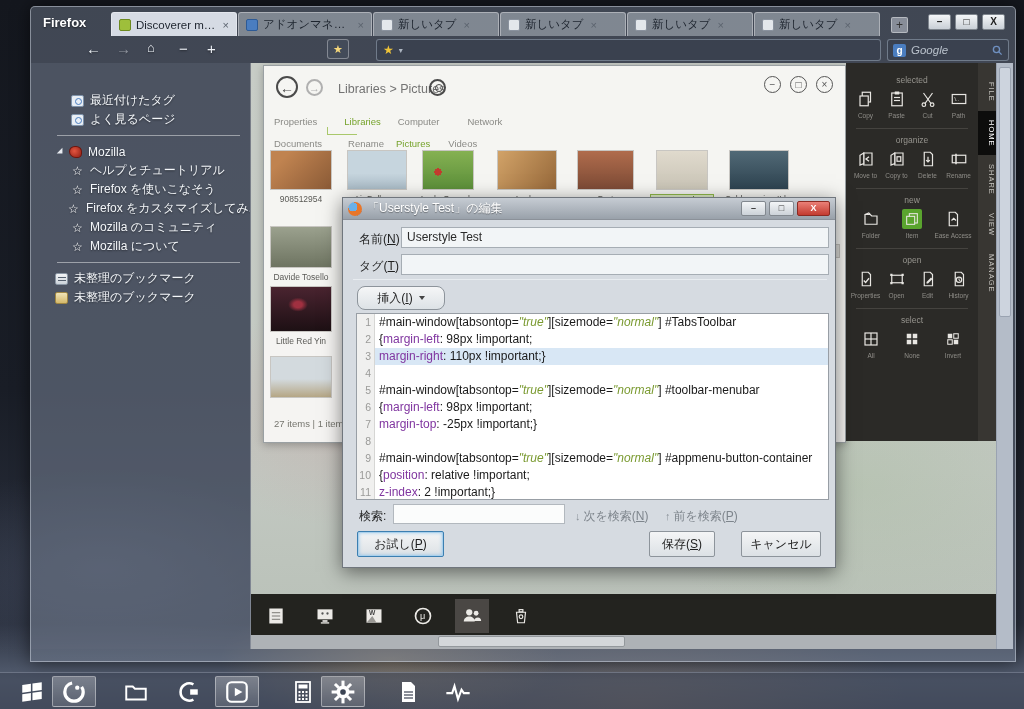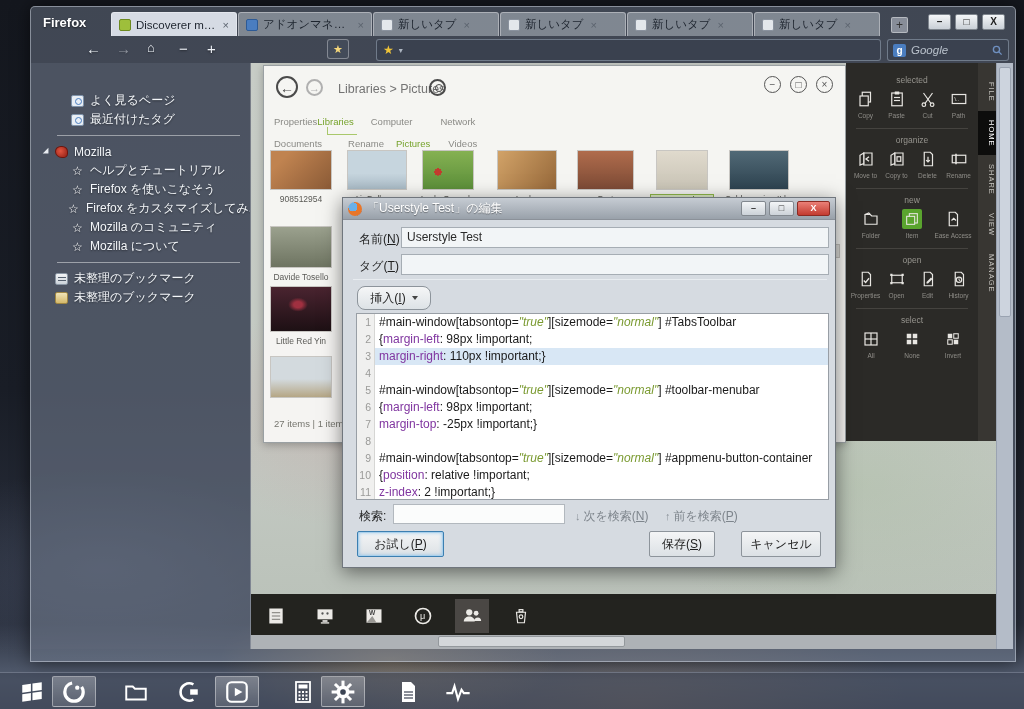--- a/index.html
+++ b/index.html
@@ -134,21 +134,21 @@
   .dtico{width:14px;height:14px;border-radius:50%;background:radial-gradient(circle at 35% 35%,#6ab0e8 0 35%,#e8762a 36% 75%,#c4521a 76%);flex:0 0 14px;}
   .dtext{flex:1;color:#fff;font-size:12px;text-shadow:0 1px 1px rgba(0,0,0,.4);white-space:nowrap;overflow:hidden;}
   .dctl{display:flex;gap:3px;}
   .dbtn{width:25px;height:15px;background:linear-gradient(#f3f5f7,#ccd2d8);border:1px solid #82888f;border-radius:2px;
     color:#333;font-size:9px;line-height:13px;text-align:center;font-weight:bold;}
   .dbtn.close{width:33px;background:linear-gradient(#ea8077,#c33b30);border-color:#8c2a22;color:#fff;}
   .frow-label{position:absolute;left:16px;font-size:12px;color:#1f1f1f;}
   .finput{position:absolute;left:58px;width:428px;height:21px;background:#f2f5f7;border:1px solid #a6adb4;
     font-size:12px;color:#2a2a2a;padding:2px 5px;}
   .dsep{position:absolute;left:10px;top:81px;width:474px;height:1px;background:#b6bcc3;border-bottom:1px solid #e8ecf0;}
-  .insertbtn{position:absolute;left:14px;top:88px;width:74px;height:24px;background:linear-gradient(#f5f6f7,#dde2e6);
+  .insertbtn{position:absolute;left:14px;top:88px;width:88px;height:24px;background:linear-gradient(#f5f6f7,#dde2e6);
     border:1px solid #8d949b;border-radius:8px;font-size:12px;color:#1f1f1f;display:flex;align-items:center;justify-content:center;gap:6px;}
   .caret{width:0;height:0;border-top:4px solid #444;border-left:3.5px solid transparent;border-right:3.5px solid transparent;}
   .editor{position:absolute;left:13px;top:115px;width:473px;height:187px;background:#fff;border:1px solid #989ea5;overflow:hidden;display:flex;}
   .gutter{width:18px;background:#f0f0ef;border-right:1px solid #d6d6d4;}
   .gnum{height:17px;line-height:17px;font-size:10.5px;color:#9a9a98;text-align:right;padding-right:3px;}
   .codearea{flex:1;}
   .cl{height:17px;line-height:17px;font-size:12px;color:#1a1a1a;white-space:nowrap;padding-left:4px;}
   .cl.hl{background:#d8e7f5;}
   .tok-p{color:#8036a0;}
   .tok-s{color:#7a9a30;font-style:italic;}
@@ -230,29 +230,29 @@
             <circle cx="6.5" cy="6.5" r="4.5" fill="none" stroke="#6f90c0" stroke-width="2"></circle>
             <line x1="10" y1="10" x2="14" y2="14" stroke="#6f90c0" stroke-width="2"></line>
           </svg>
       </div>
     </div>
     <div class="content">
       <div id="sidebar">
           <div class="sbitem" style="padding-left: 30px;">
             <span style="width: 4px;"></span>
             <span class="sbi query-icon"></span>
-            <span>よく見るページ</span>
+            <span>最近付けたタグ</span>
           </div>
           <div class="sbitem" style="padding-left: 30px;">
             <span style="width: 4px;"></span>
             <span class="sbi query-icon"></span>
-            <span>最近付けたタグ</span>
+            <span>よく見るページ</span>
           </div>
           <div class="sbsep"></div>
-          <div class="sbitem" style="padding-left: 14px;">
+          <div class="sbitem" style="padding-left: 28px;">
             <span class="twisty"></span>
             <span class="sbi mozilla-icon"></span>
             <span>Mozilla</span>
           </div>
           <div class="sbitem" style="padding-left: 30px;">
             <span style="width: 4px;"></span>
             <span class="sbi star-icon">☆</span>
             <span>ヘルプとチュートリアル</span>
           </div>
           <div class="sbitem" style="padding-left: 30px;">
@@ -293,21 +293,21 @@
           <div class="circ ex-fwd">→</div>
           <div class="ex-crumb">Libraries  &gt;  Pictures</div>
           <div class="circ ex-search"></div>
           <div class="ex-ctl" style="right:12px;" id="exctl">
               <span class="circ2">−</span>
               <span class="circ2">□</span>
               <span class="circ2">×</span>
             </div>
           <div class="nav1" id="exnav1">
               <span style="margin-left: 0px;">Properties</span>
-              <span class="gactive" style="">Libraries</span>
+              <span class="gactive" style="margin-left: 27px;">Libraries</span>
               <span style="margin-left: 17px;">Computer</span>
               <span style="margin-left: 28px;">Network</span>
             </div>
           <div class="nav2" id="exnav2">
               <span style="margin-left: 0px;">Documents</span>
               <span style="margin-left: 26px;">Rename</span>
               <span class="gactive" style="margin-left: 12px;">Pictures</span>
               <span style="margin-left: 18px;">Videos</span>
             </div>
           <div class="treeline" style="left:63px;top:61px;width:1px;height:8px;"></div>

